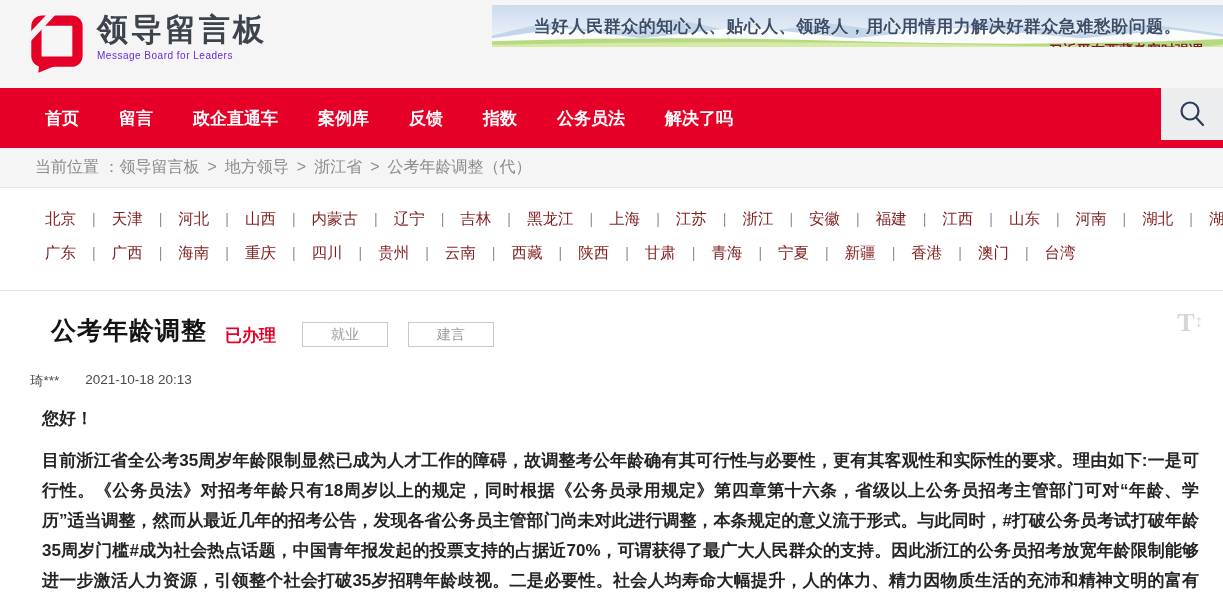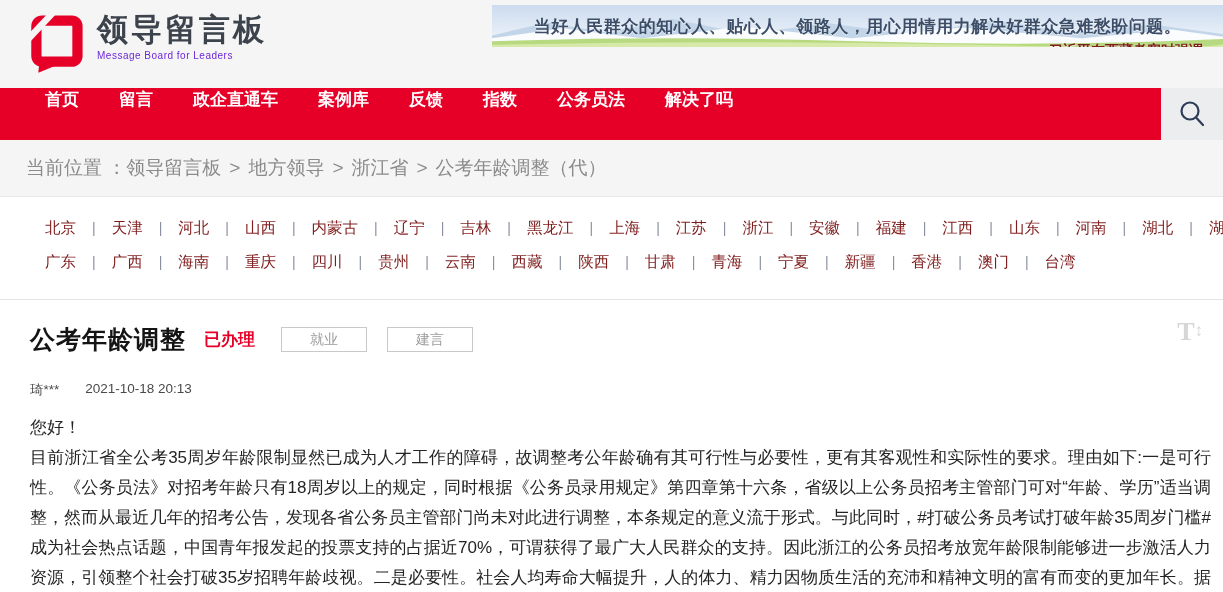--- a/index.html
+++ b/index.html
@@ -18,53 +18,53 @@
   .logo-subtitle { font-size: 10px; color: #6d28d9; margin-top: 3px; letter-spacing: 0.5px; }
 
   .banner { position: absolute; left: 492px; right: 0; top: 5px; height: 42px; overflow: hidden; }
   .banner-bg { position: absolute; inset: 0; width: 100%; height: 100%; }
   .banner-quote { position: relative; margin-top: 10px; text-align: center; font-size: 17px; font-weight: bold;
     color: #3c4d68; letter-spacing: 0.5px; text-shadow: 0 1px 0 rgba(255,255,255,.7); }
   .banner-attr { position: relative; margin-top: 4px; text-align: right; padding-right: 20px;
     font-size: 14px; font-weight: bold; color: #7f1d1d; text-shadow: 0 1px 0 rgba(255,255,255,.7); }
 
   
-  .main-nav { position: relative; height: 52px; background: #e60028; display: flex; }
+  .main-nav { position: relative; height: 60px; background: #e60028; display: flex; align-items: center; }
   .nav-list { display: flex; gap: 40px; padding: 0 0 0 45px; margin: 0; list-style: none; }
   .nav-item { color: #fff; font-size: 17px; font-weight: bold; cursor: pointer; white-space: nowrap; }
   .search-box { position: absolute; right: 0; top: 0; width: 62px; height: 52px; background: #ecedee;
     display: flex; align-items: center; justify-content: center; cursor: pointer; }
 
   
-  .breadcrumb-bar { height: 57px; background: #f5f5f6; border-bottom: 1px solid #e9e9e9;
-    display: flex; align-items: center; padding-left: 26px; font-size: 19px; color: #8b8b8b; }
+  .breadcrumb-bar { height: 40px; background: #f5f5f6; border-bottom: 1px solid #e9e9e9;
+    display: flex; align-items: center; padding-left: 35px; font-size: 16px; color: #8b8b8b; }
   .bc-item { color: #8b8b8b; text-decoration: none; cursor: pointer; }
   .breadcrumb-bar .sep { margin: 0 8px; color: #8b8b8b; }
 
   
   .regions { height: 103px; background: #fff; border-bottom: 1px solid #e3e3e3; padding: 20px 0 0 45px; }
   .region-row { font-size: 15.5px; color: #3b4154; height: 21px; line-height: 21px; margin-bottom: 13px; white-space: nowrap; }
   .region-item { color: #7f1d1d; text-decoration: none; cursor: pointer; }
   .region-row .sep { margin: 0 16px; color: #8a90a0; font-size: 14px; }
 
   
   .content { padding: 23px 12px 0 30px; background: #fff; }
-  .title-row { position: relative; display: flex; align-items: center; }
+  .title-row { position: relative; display: flex; align-items: flex-end; margin-left: 21px; }
   .post-title { margin: 0; font-size: 25px; font-weight: bold; color: #141414; letter-spacing: 1px; }
   .status { color: #e60028; font-size: 17px; font-weight: bold; margin-left: 18px; }
   .tags { display: flex; gap: 20px; margin-left: 26px; }
   .tag { border: 1px solid #c9c9c9; color: #9b9b9b; font-size: 14px; padding: 3px 28px; line-height: 1.25; }
   .font-size-ctl { position: absolute; right: 8px; top: -4px; color: #d6d6d6; cursor: pointer;
     display: flex; align-items: flex-start; }
   .fs-t { font-family: "Liberation Serif", serif; font-size: 26px; font-weight: bold; line-height: 1; }
   .fs-arrow { font-size: 17px; line-height: 1.4; }
 
   .meta-row { margin-top: 25px; font-size: 13.5px; color: #4a4a4a; display: flex; gap: 26px; }
   .post-body { margin-top: 14px; font-size: 17px; line-height: 30px; color: #242424; }
-  .post-body p { margin: 0; }
+  .post-body p { margin: 12px; font-weight: bold; }
   .post-text { text-align: justify; }
 </style>
 </head>
 <body>
 
 <header class="site-header">
   <div class="logo">
     <svg class="logo-mark" viewBox="0 0 60 64" aria-hidden="true">
       <rect x="9" y="8" width="44" height="44" rx="6" fill="none" stroke="#e60028" stroke-width="11"></rect>
       <line x1="0" y1="28" x2="30" y2="-4" stroke="#f5f5f6" stroke-width="7"></line>

